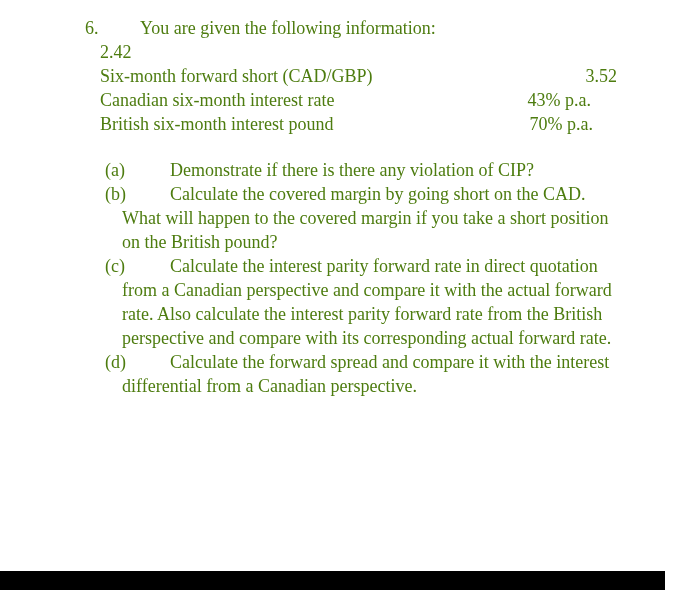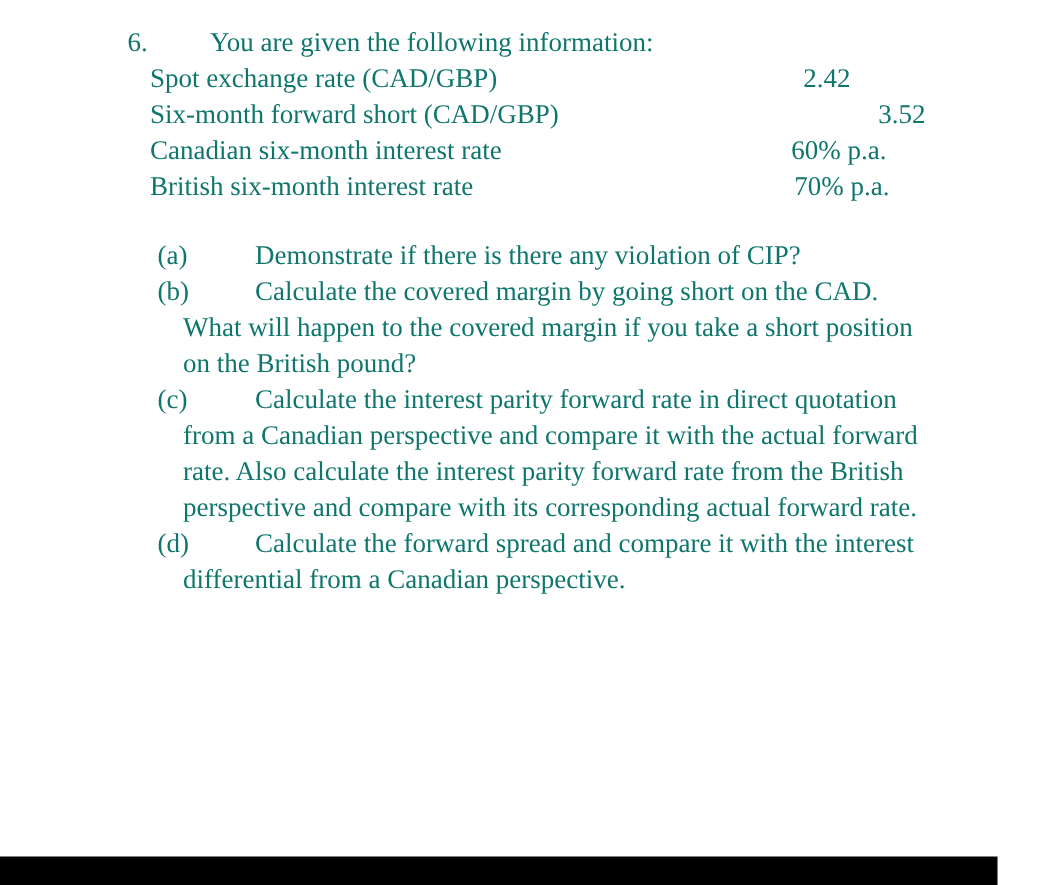--- a/index.html
+++ b/index.html
@@ -9,21 +9,21 @@
   }
   .page {
     position: relative;
     width: 700px;
     height: 590px;
     background: #ffffff;
     overflow: hidden;
     font-family: "Liberation Serif", "DejaVu Serif", serif;
     font-size: 18px;
     line-height: 24px;
-    color: #0f766e;
+    color: #4d7c0f;
   }
   .content {
     padding-top: 16px;
   }
   
   .q-header {
     padding-left: 85px;
   }
   .q-num {
     display: inline-block;
@@ -79,33 +79,32 @@
 
 <div class="page">
   <div class="content">
 
     <div class="q-header">
       <span class="q-num">6.</span><span>You are given the following information:</span>
     </div>
 
     <div class="info-table">
       <div class="info-row">
-        <span class="label">Spot exchange rate (CAD/GBP)</span>
         <span class="value v0">2.42</span>
       </div>
       <div class="info-row">
         <span class="label">Six-month forward short (CAD/GBP)</span>
         <span class="value v1">3.52</span>
       </div>
       <div class="info-row">
         <span class="label">Canadian six-month interest rate</span>
-        <span class="value v2">60% p.a.</span>
+        <span class="value v2">43% p.a.</span>
       </div>
       <div class="info-row">
-        <span class="label">British six-month interest rate</span>
+        <span class="label">British six-month interest pound</span>
         <span class="value v3">70% p.a.</span>
       </div>
     </div>
 
     <div class="parts">
       <div class="part">
         <span class="marker">(a)</span><span class="ptext">Demonstrate if there is there any violation of CIP?</span>
       </div>
       <div class="part">
         <span class="marker">(b)</span><span class="ptext">Calculate the covered margin by going short on the CAD. What will happen to the covered margin if you take a short position on the British pound?</span>

